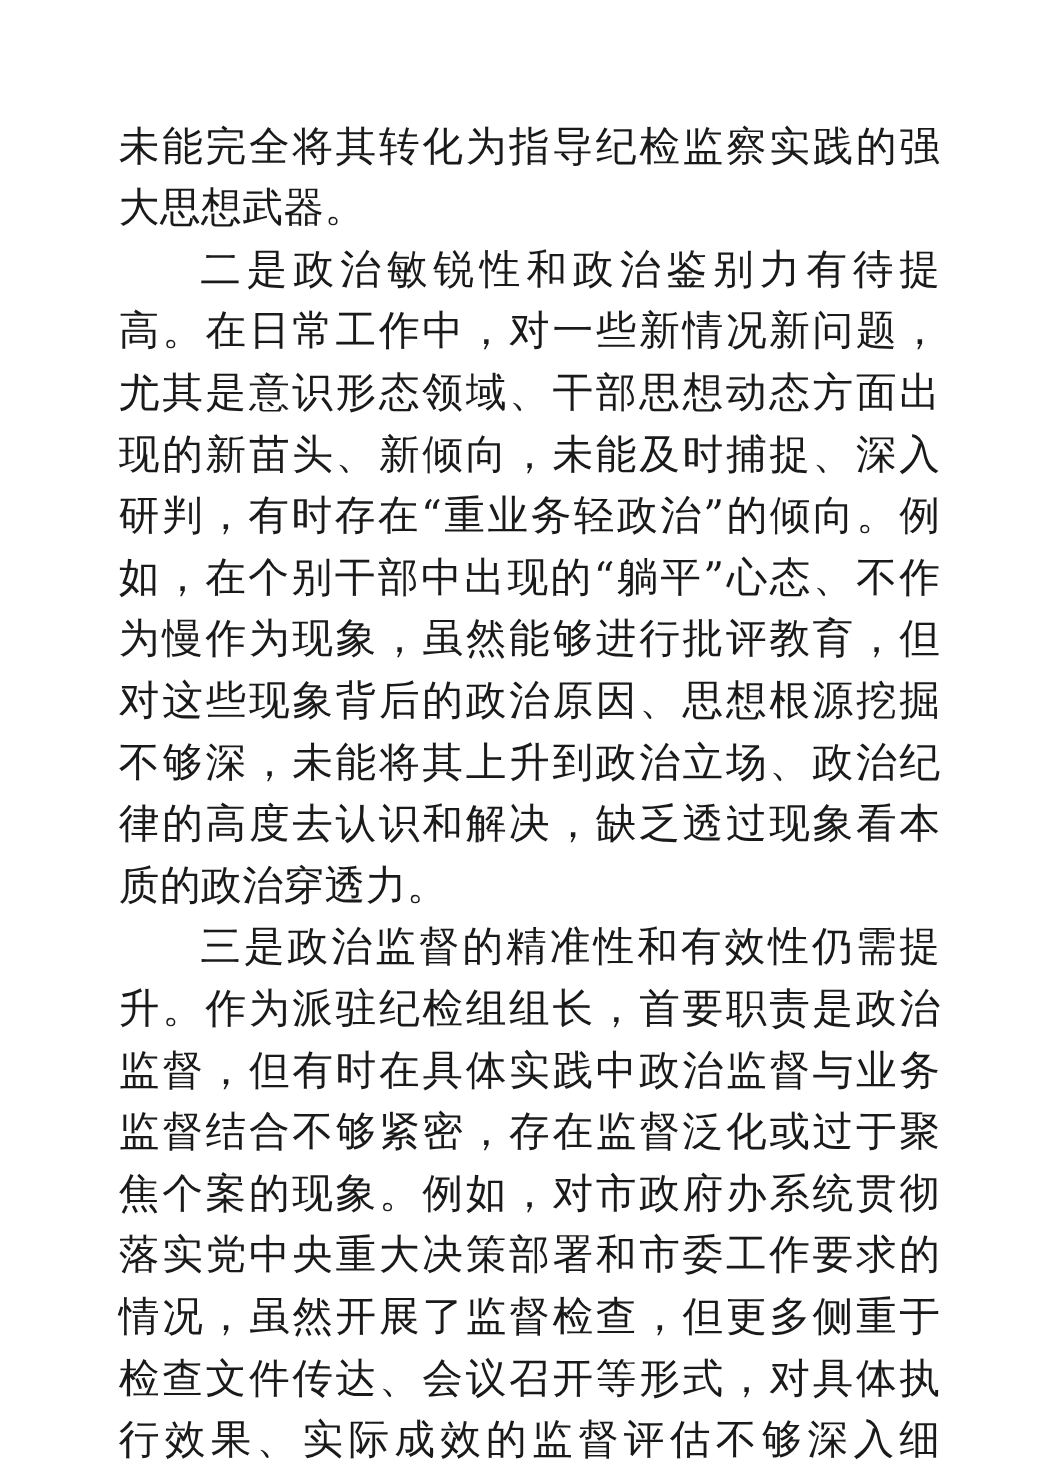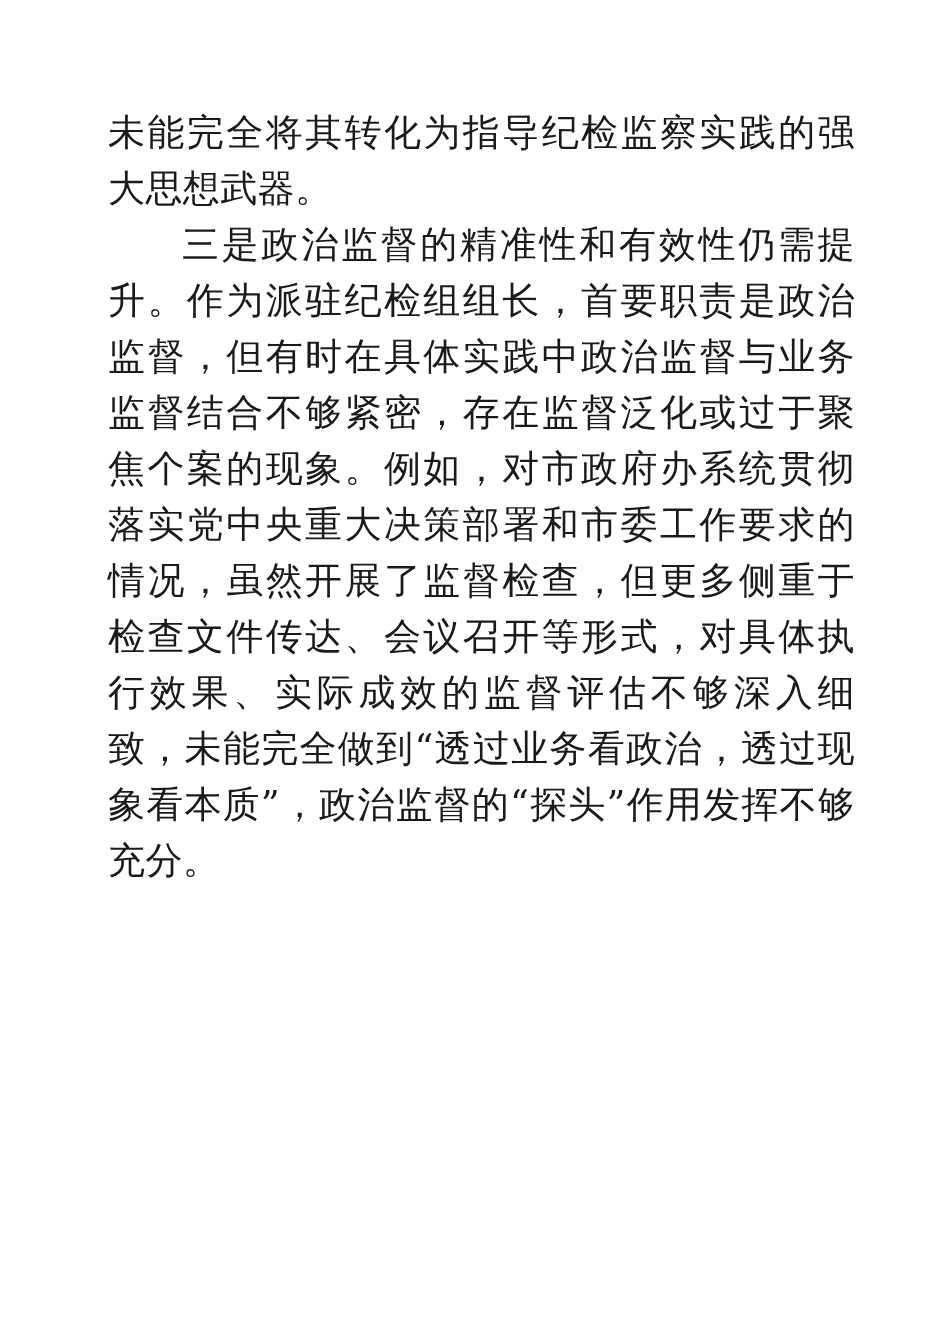--- a/index.html
+++ b/index.html
@@ -32,15 +32,16 @@
   .para.cont {
     text-indent: 0;
   }
 </style>
 </head>
 <body>
 
 <div class="page">
   <div class="doc-body">
     <p class="para cont">未能完全将其转化为指导纪检监察实践的强大思想武器。</p>
+    <p class="para">二是政治敏锐性和政治鉴别力有待提高。在日常工作中，对一些新情况新问题，尤其是意识形态领域、干部思想动态方面出现的新苗头、新倾向，未能及时捕捉、深入研判，有时存在“重业务轻政治”的倾向。例如，在个别干部中出现的“躺平”心态、不作为慢作为现象，虽然能够进行批评教育，但对这些现象背后的政治原因、思想根源挖掘不够深，未能将其上升到政治立场、政治纪律的高度去认识和解决，缺乏透过现象看本质的政治穿透力。</p>
     <p class="para">三是政治监督的精准性和有效性仍需提升。作为派驻纪检组组长，首要职责是政治监督，但有时在具体实践中政治监督与业务监督结合不够紧密，存在监督泛化或过于聚焦个案的现象。例如，对市政府办系统贯彻落实党中央重大决策部署和市委工作要求的情况，虽然开展了监督检查，但更多侧重于检查文件传达、会议召开等形式，对具体执行效果、实际成效的监督评估不够深入细致，未能完全做到“透过业务看政治，透过现象看本质”，政治监督的“探头”作用发挥不够充分。</p>
   </div>
 </div>
 
 </body></html>

